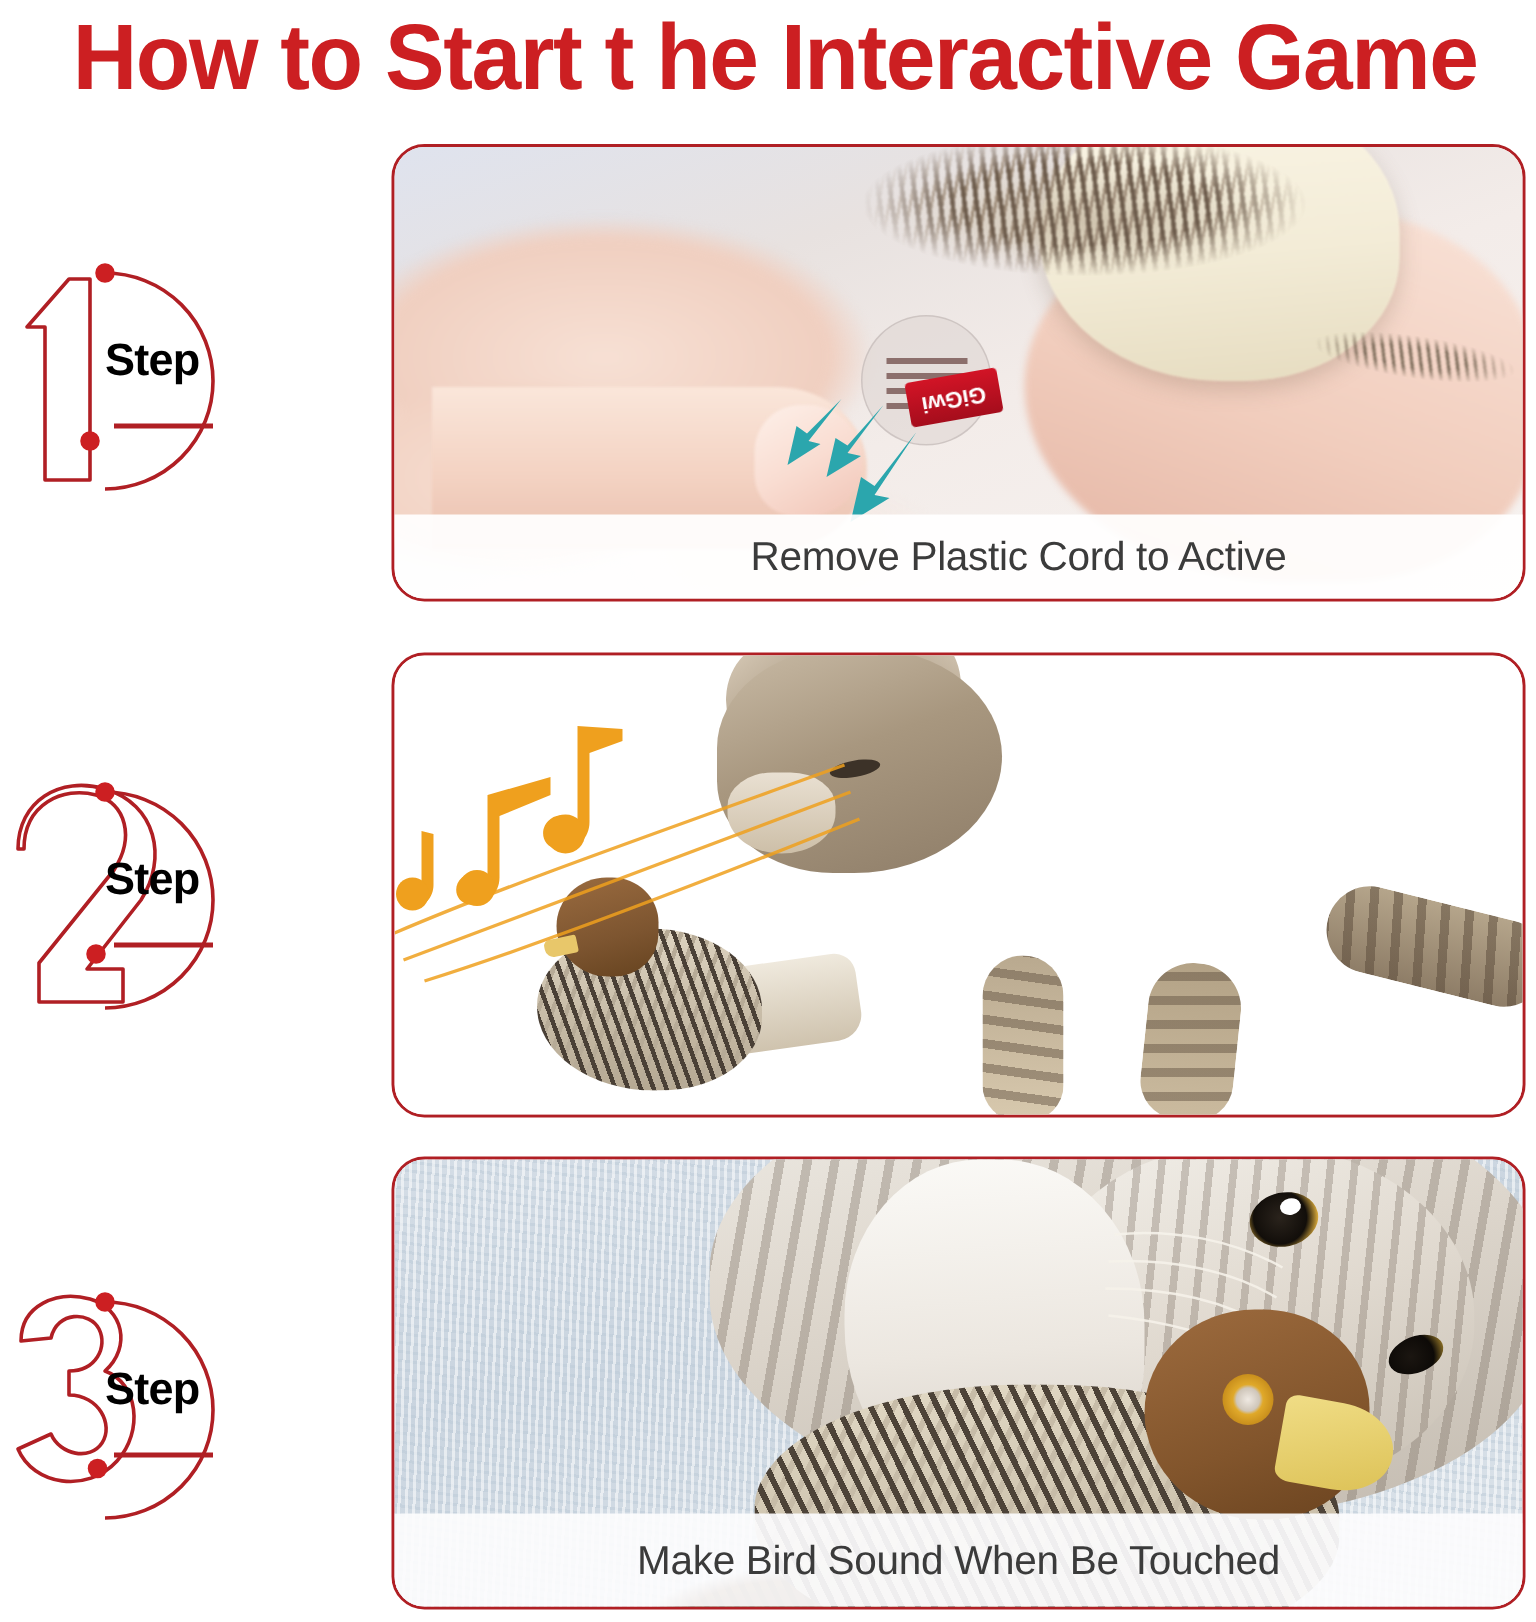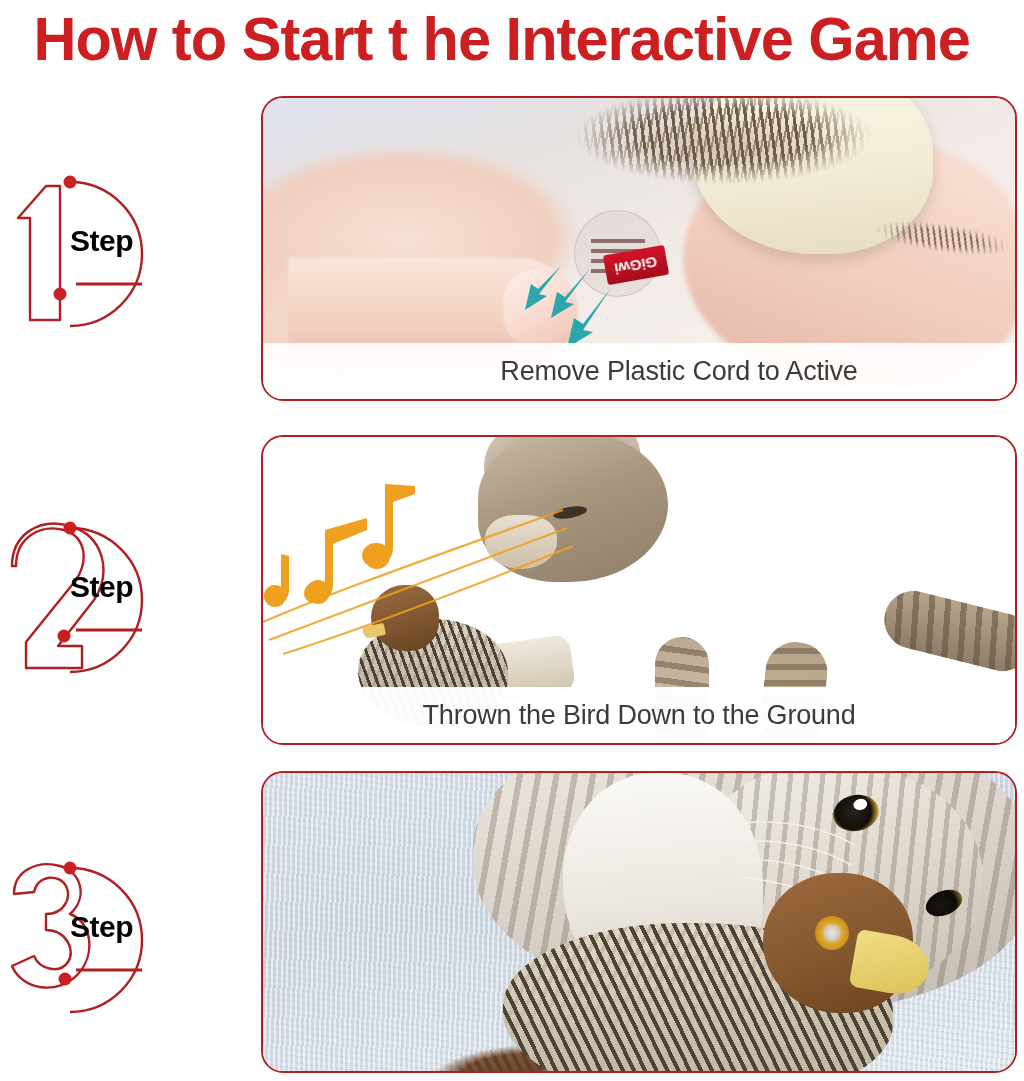--- a/index.html
+++ b/index.html
@@ -6,21 +6,21 @@
   body{
     width:1024px;height:1081px;
     background:#ffffff;
     font-family:"Liberation Sans", sans-serif;
     overflow:hidden;position:relative;
   }
 
   
   .title{
     position:absolute;left:0;top:2px;width:1004px;height:74px;
-    display:flex;align-items:center;justify-content:center;
+    display:flex;align-items:center;justify-content:flex-end;
   }
   .title-text{
     font-family:"Liberation Sans", sans-serif;
     font-weight:bold;
     font-size:62px;
     line-height:62px;
     color:#CC1F22;
     letter-spacing:-1px;
     transform:scaleX(.96);
     white-space:nowrap;
@@ -391,23 +391,20 @@
       <g fill="#EFA01E">
         <path d="M122 12 L122 74 C122 74 112 68 104 74 C96 80 98 92 108 94 C120 96 130 88 130 76 L130 30 L152 22 L152 14 Z"></path>
         <circle cx="114" cy="84" r="13"></circle>
         <path d="M62 58 L62 112 C62 112 52 107 45 113 C38 119 41 130 50 131 C61 132 70 124 70 113 L70 72 L104 58 L104 46 L62 58 Z"></path>
         <circle cx="55" cy="120" r="12"></circle>
         <path d="M18 82 L18 116 C18 116 10 112 5 117 C-1 123 2 132 10 133 C19 134 26 127 26 118 L26 84 Z"></path>
         <circle cx="12" cy="124" r="11"></circle>
       </g>
     </svg>
   </div>
-  <div class="caption cap2">
-    <span>Thrown the Bird Down to the Ground</span>
-  </div>
 </div>
 
 <div class="badge badge3">
   <svg width="170" height="165" viewBox="0 0 170 165">
     <path d="M62 10 A72 72 0 1 1 62 154" fill="none" stroke="#B01F24" stroke-width="2.4"></path>
     <path d="M6 36 C6 12 30 2 52 8 C74 14 80 40 62 56 C84 64 88 96 70 116 C50 138 14 132 4 108
              L26 98 C32 112 52 116 60 104 C68 92 58 72 38 72 L38 56 C56 56 64 40 58 28 C52 16 30 16 26 34 Z" fill="none" stroke="#B01F24" stroke-width="2.4" stroke-linejoin="round"></path>
     <circle cx="62" cy="10" r="6.5" fill="#CC1F22"></circle>
     <circle cx="57" cy="121" r="6.5" fill="#CC1F22"></circle>
     <line x1="68" y1="112" x2="134" y2="112" stroke="#B01F24" stroke-width="3.2"></line>
@@ -430,13 +427,16 @@
         <path d="M144 66 C186 66 224 74 252 92"></path>
         <path d="M146 84 C184 88 216 96 240 110"></path>
       </g>
     </svg>
     <div class="p3-birdtail"></div>
     <div class="p3-birdbody"></div>
     <div class="p3-birdhead"></div>
     <div class="p3-birdbeak"></div>
     <div class="p3-birdeye"></div>
   </div>
+  <div class="caption cap3">
+    <span>Make Bird Sound When Be Touched</span>
+  </div>
 </div>
 
 </body></html>

